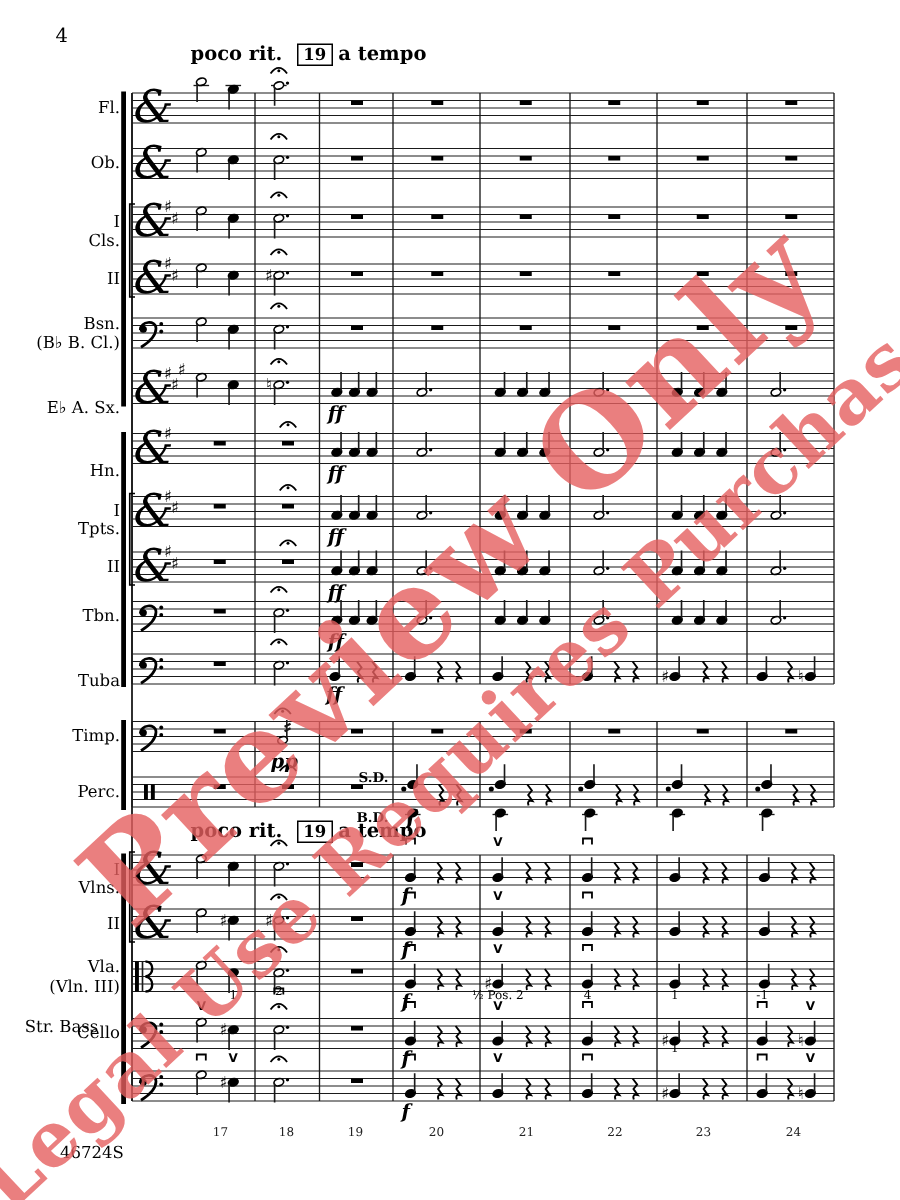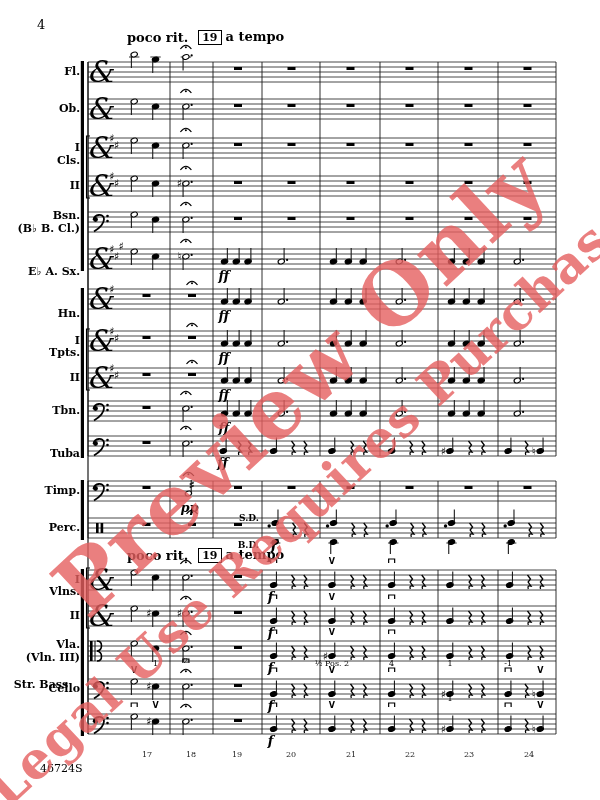--- a/index.html
+++ b/index.html
@@ -7,21 +7,21 @@
          font-family:"DejaVu Serif","DejaVu Sans",serif;color:#000;}
   .pageno{position:absolute;left:37px;top:17px;font-size:13px;}
   .tempo{position:absolute;display:flex;align-items:center;gap:10px;font-weight:bold;font-size:13px;}
   .tempo-top{left:127px;top:29px;}
   .tempo-strings{left:127px;top:547px;}
   .atgroup{display:flex;align-items:baseline;gap:4px;}
   .reh{border:1px solid #000;padding:0 3px;font-size:11px;line-height:13px;font-weight:bold;}
   .catalog{position:absolute;left:40px;top:762px;font-size:11px;}
   #score-svg{position:absolute;left:0;top:0;}
   .labels div{position:absolute;left:2px;width:78px;text-align:right;
-              font-weight:bold;font-size:11px;line-height:12.5px;}
+              font-weight:normal;font-size:11px;line-height:12.5px;}
   .subnum{position:absolute;left:70px;width:13px;text-align:right;font-weight:bold;font-size:10px;}
   .wm{position:absolute;white-space:nowrap;font-weight:bold;opacity:.8;pointer-events:none;z-index:5;
       font-family:"DejaVu Serif",serif;}
   #wm1{left:300px;top:383px;font-size:84px;letter-spacing:2px;transform:translate(-50%,-50%) rotate(-43deg);}
   #wm2{left:310px;top:503px;font-size:51px;letter-spacing:1px;transform:translate(-50%,-50%) rotate(-43deg);}
   
   text{fill:#000;}
   .dyn{font:italic bold 13px "DejaVu Serif",serif;}
   .ann{font:8px "DejaVu Serif",serif;}
   .mnum{font:8px "DejaVu Serif",serif;fill:#222;}

